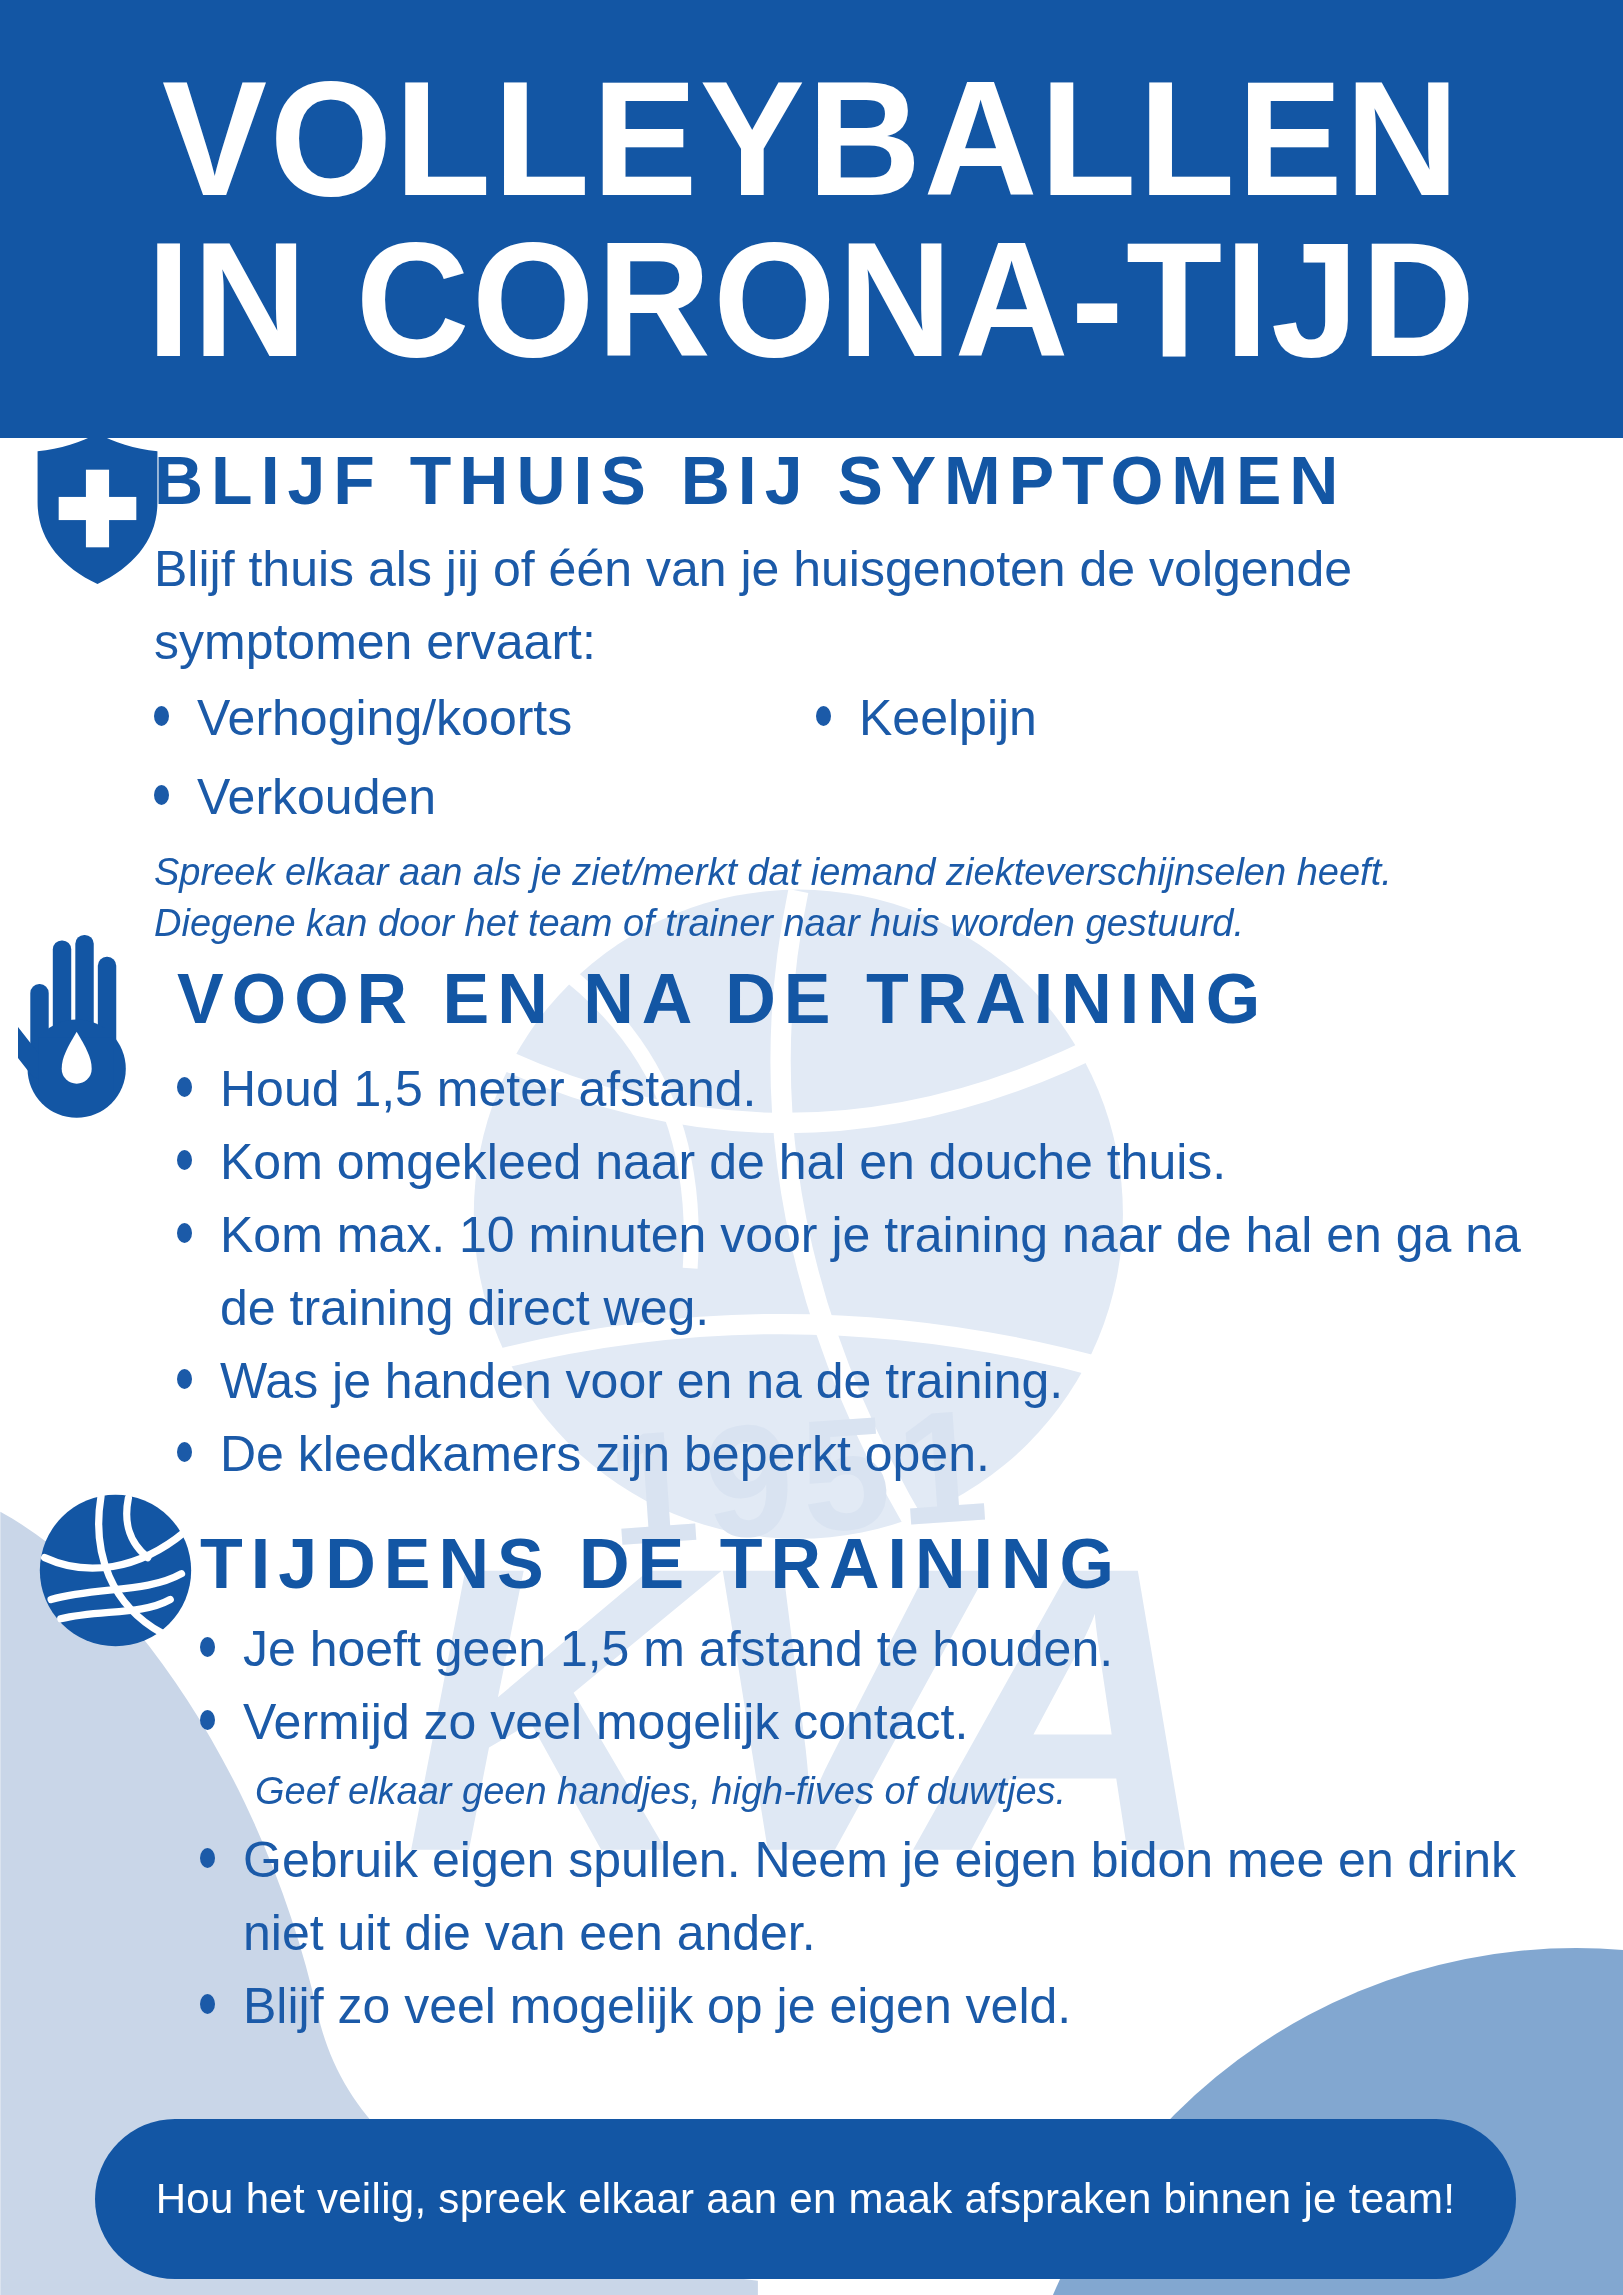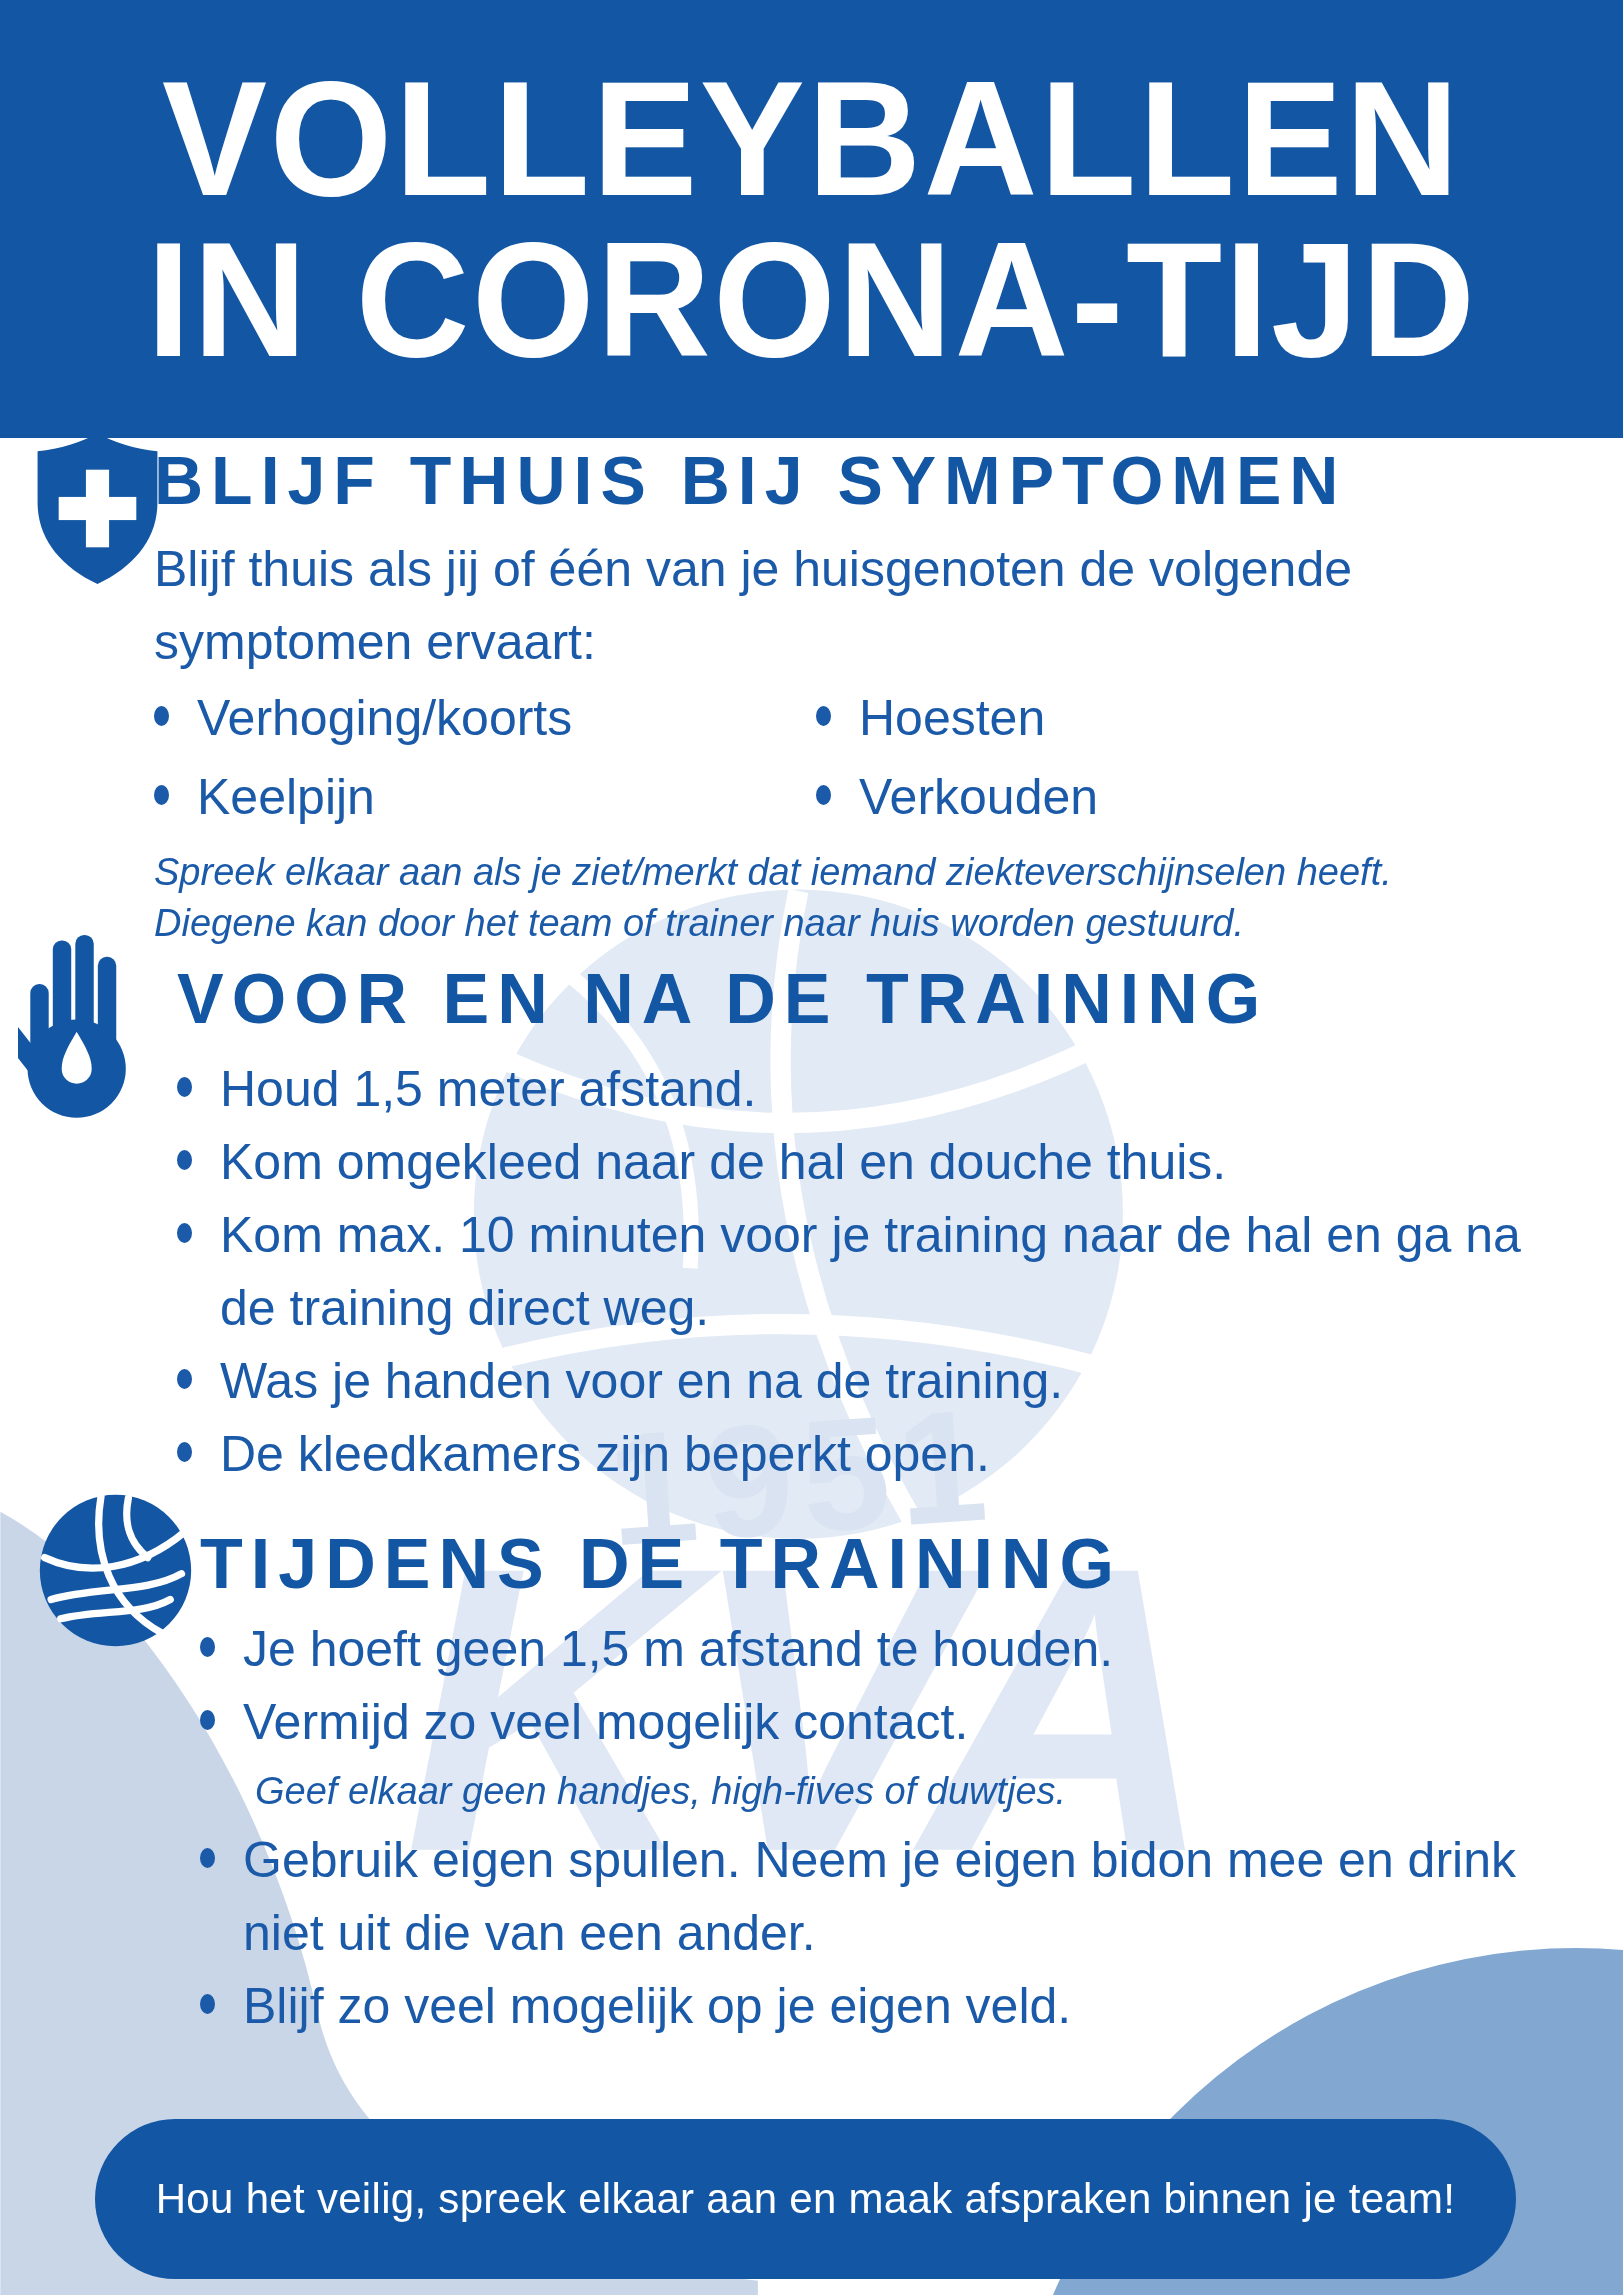--- a/index.html
+++ b/index.html
@@ -107,24 +107,20 @@
       <rect x="48" y="98" width="114" height="34" fill="#ffffff"></rect>
     </svg>
     <div class="heading" style="left:154px;top:441px;">BLIJF THUIS BIJ SYMPTOMEN</div>
 
     <div class="bodytext s1-intro">Blijf thuis als jij of één van je huisgenoten de volgende symptomen ervaart:</div>
 
     <div class="s1-bullets bodytext">
       <div class="li">
         <span class="dot"></span>
         <span class="txt">Verhoging/koorts</span>
-      </div>
-      <div class="li">
-        <span class="dot"></span>
-        <span class="txt">Hoesten</span>
       </div>
       <div class="li">
         <span class="dot"></span>
         <span class="txt">Keelpijn</span>
       </div>
       <div class="li">
         <span class="dot"></span>
         <span class="txt">Verkouden</span>
       </div>
     </div>

